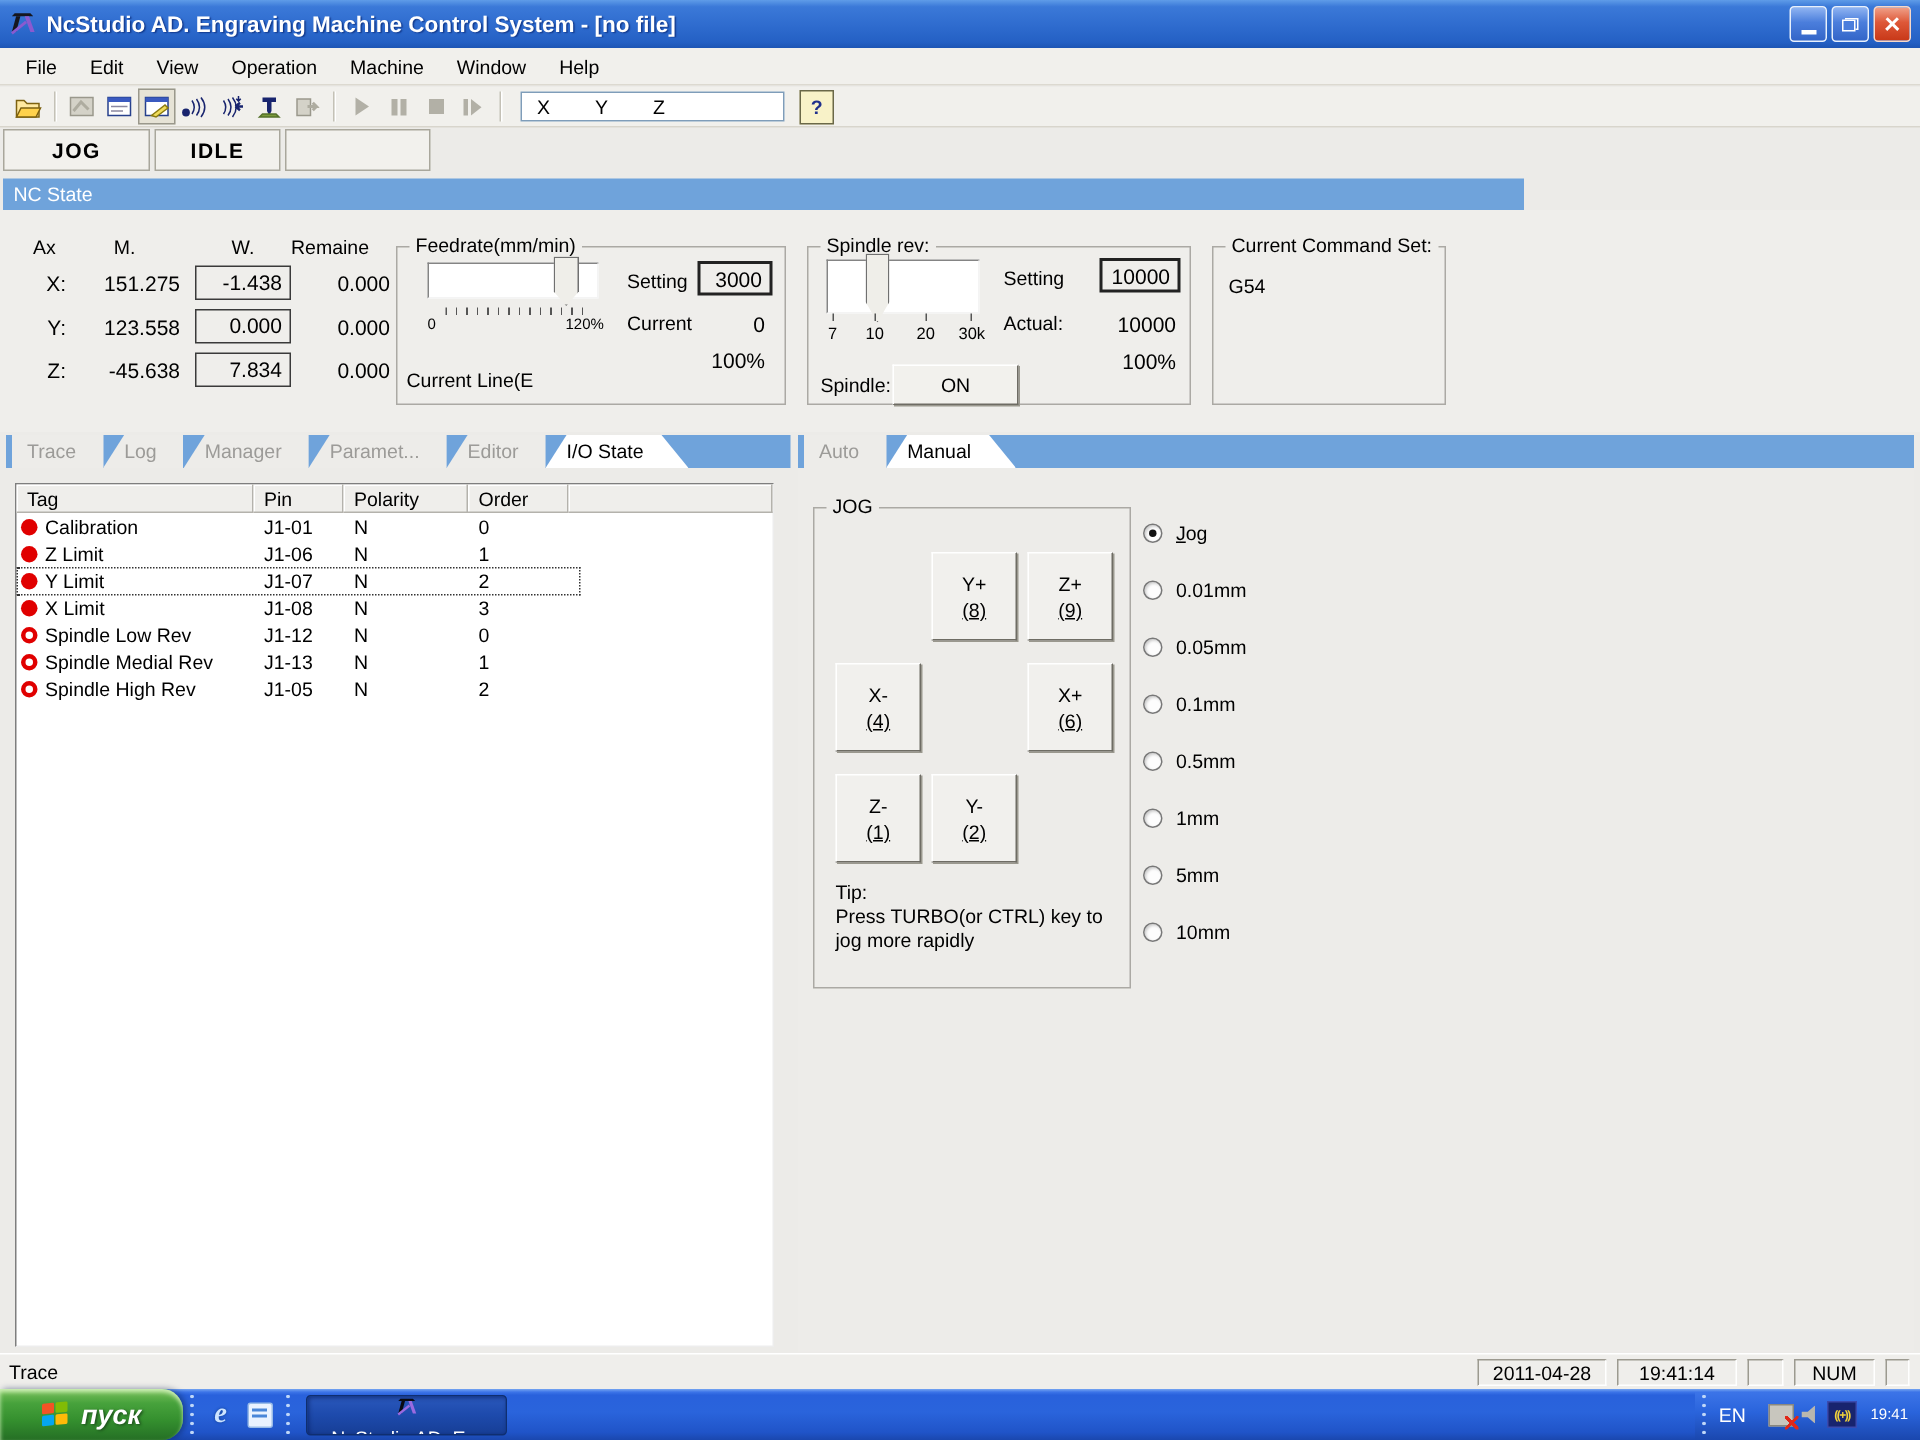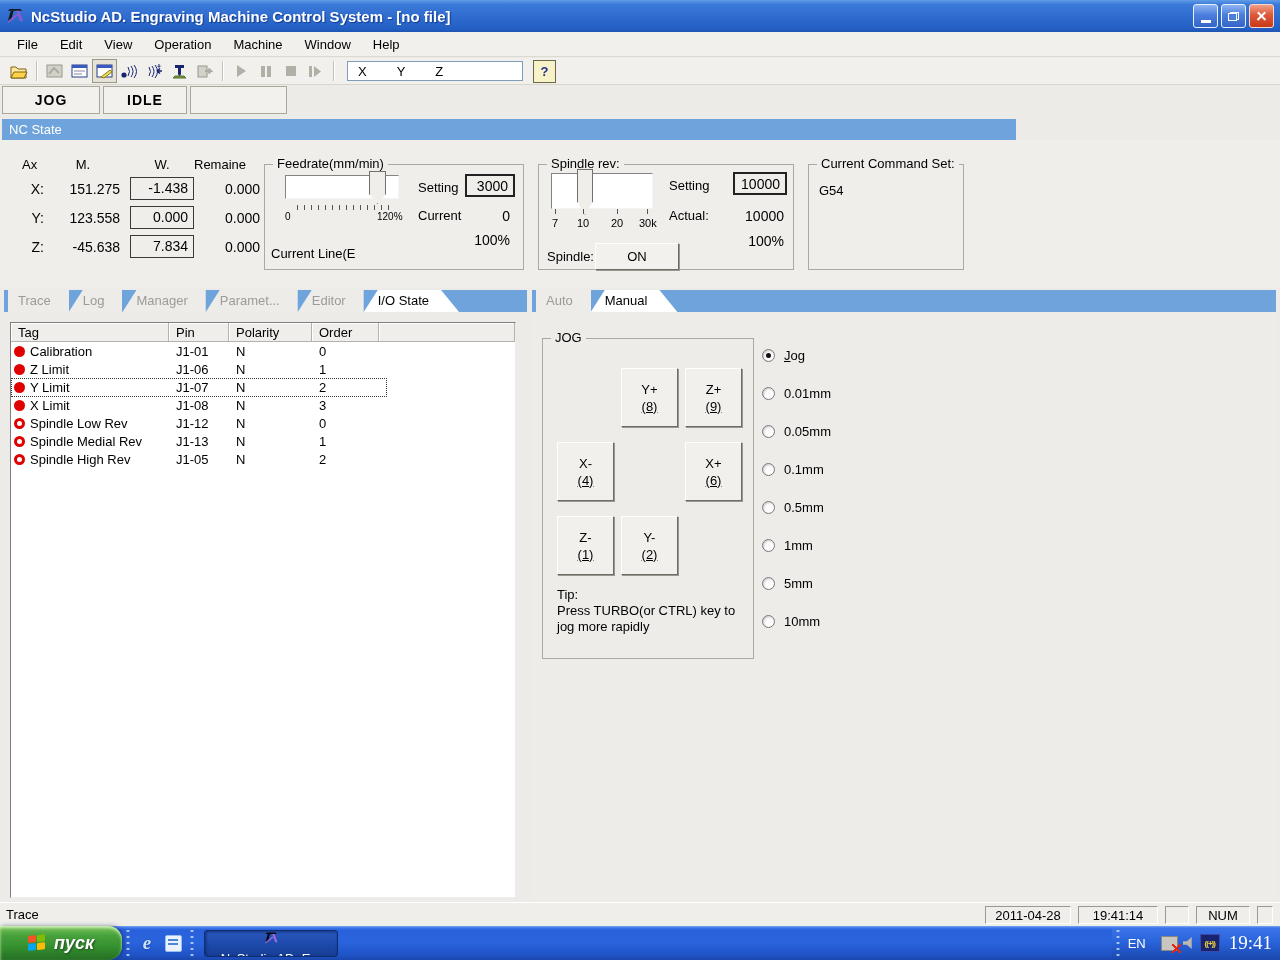--- a/index.html
+++ b/index.html
@@ -166,21 +166,21 @@
     background:linear-gradient(180deg,#76A5F0 0%,#3C74E8 6%,#2A64DC 45%,#1A47AE 100%);}
   .lang{color:#fff;font-size:13px;margin:0 10px 0 4px;}
   .tray-ico{margin-left:5px;display:flex;align-items:center;justify-content:center;}
   .net{width:15px;height:13px;background:#C8C6BE;border:1px solid #8A887E;position:relative;}
   .net::after{content:"";position:absolute;right:-4px;bottom:-3px;width:9px;height:9px;
     background:linear-gradient(45deg,transparent 42%,#E02818 42% 58%,transparent 58%),
                linear-gradient(-45deg,transparent 42%,#E02818 42% 58%,transparent 58%);}
   .vol{width:12px;height:12px;background:#B9B7AE;clip-path:polygon(0 35%,35% 35%,75% 0,75% 100%,35% 65%,0 65%);}
   .sig{width:18px;height:16px;background:#18246E;border:1px solid #3A4AAE;color:#F2D23A;
     font-size:8px;font-weight:bold;display:flex;align-items:center;justify-content:center;letter-spacing:-1px;}
-  .clock{color:#fff;font-size:19px;margin-left:9px;font-family:Liberation Serif, serif;}
+  .clock{color:#fff;font-size:10px;margin-left:9px;}
 
   svg{display:block;}
 </style>
 </head>
 <body>
 
 <div class="titlebar">
   <span>
     <svg width="19" height="19" viewBox="0 0 20 20">
       <path d="M2 4 L17 4 L15 2 L4 2 Z" fill="#16161E"></path>

